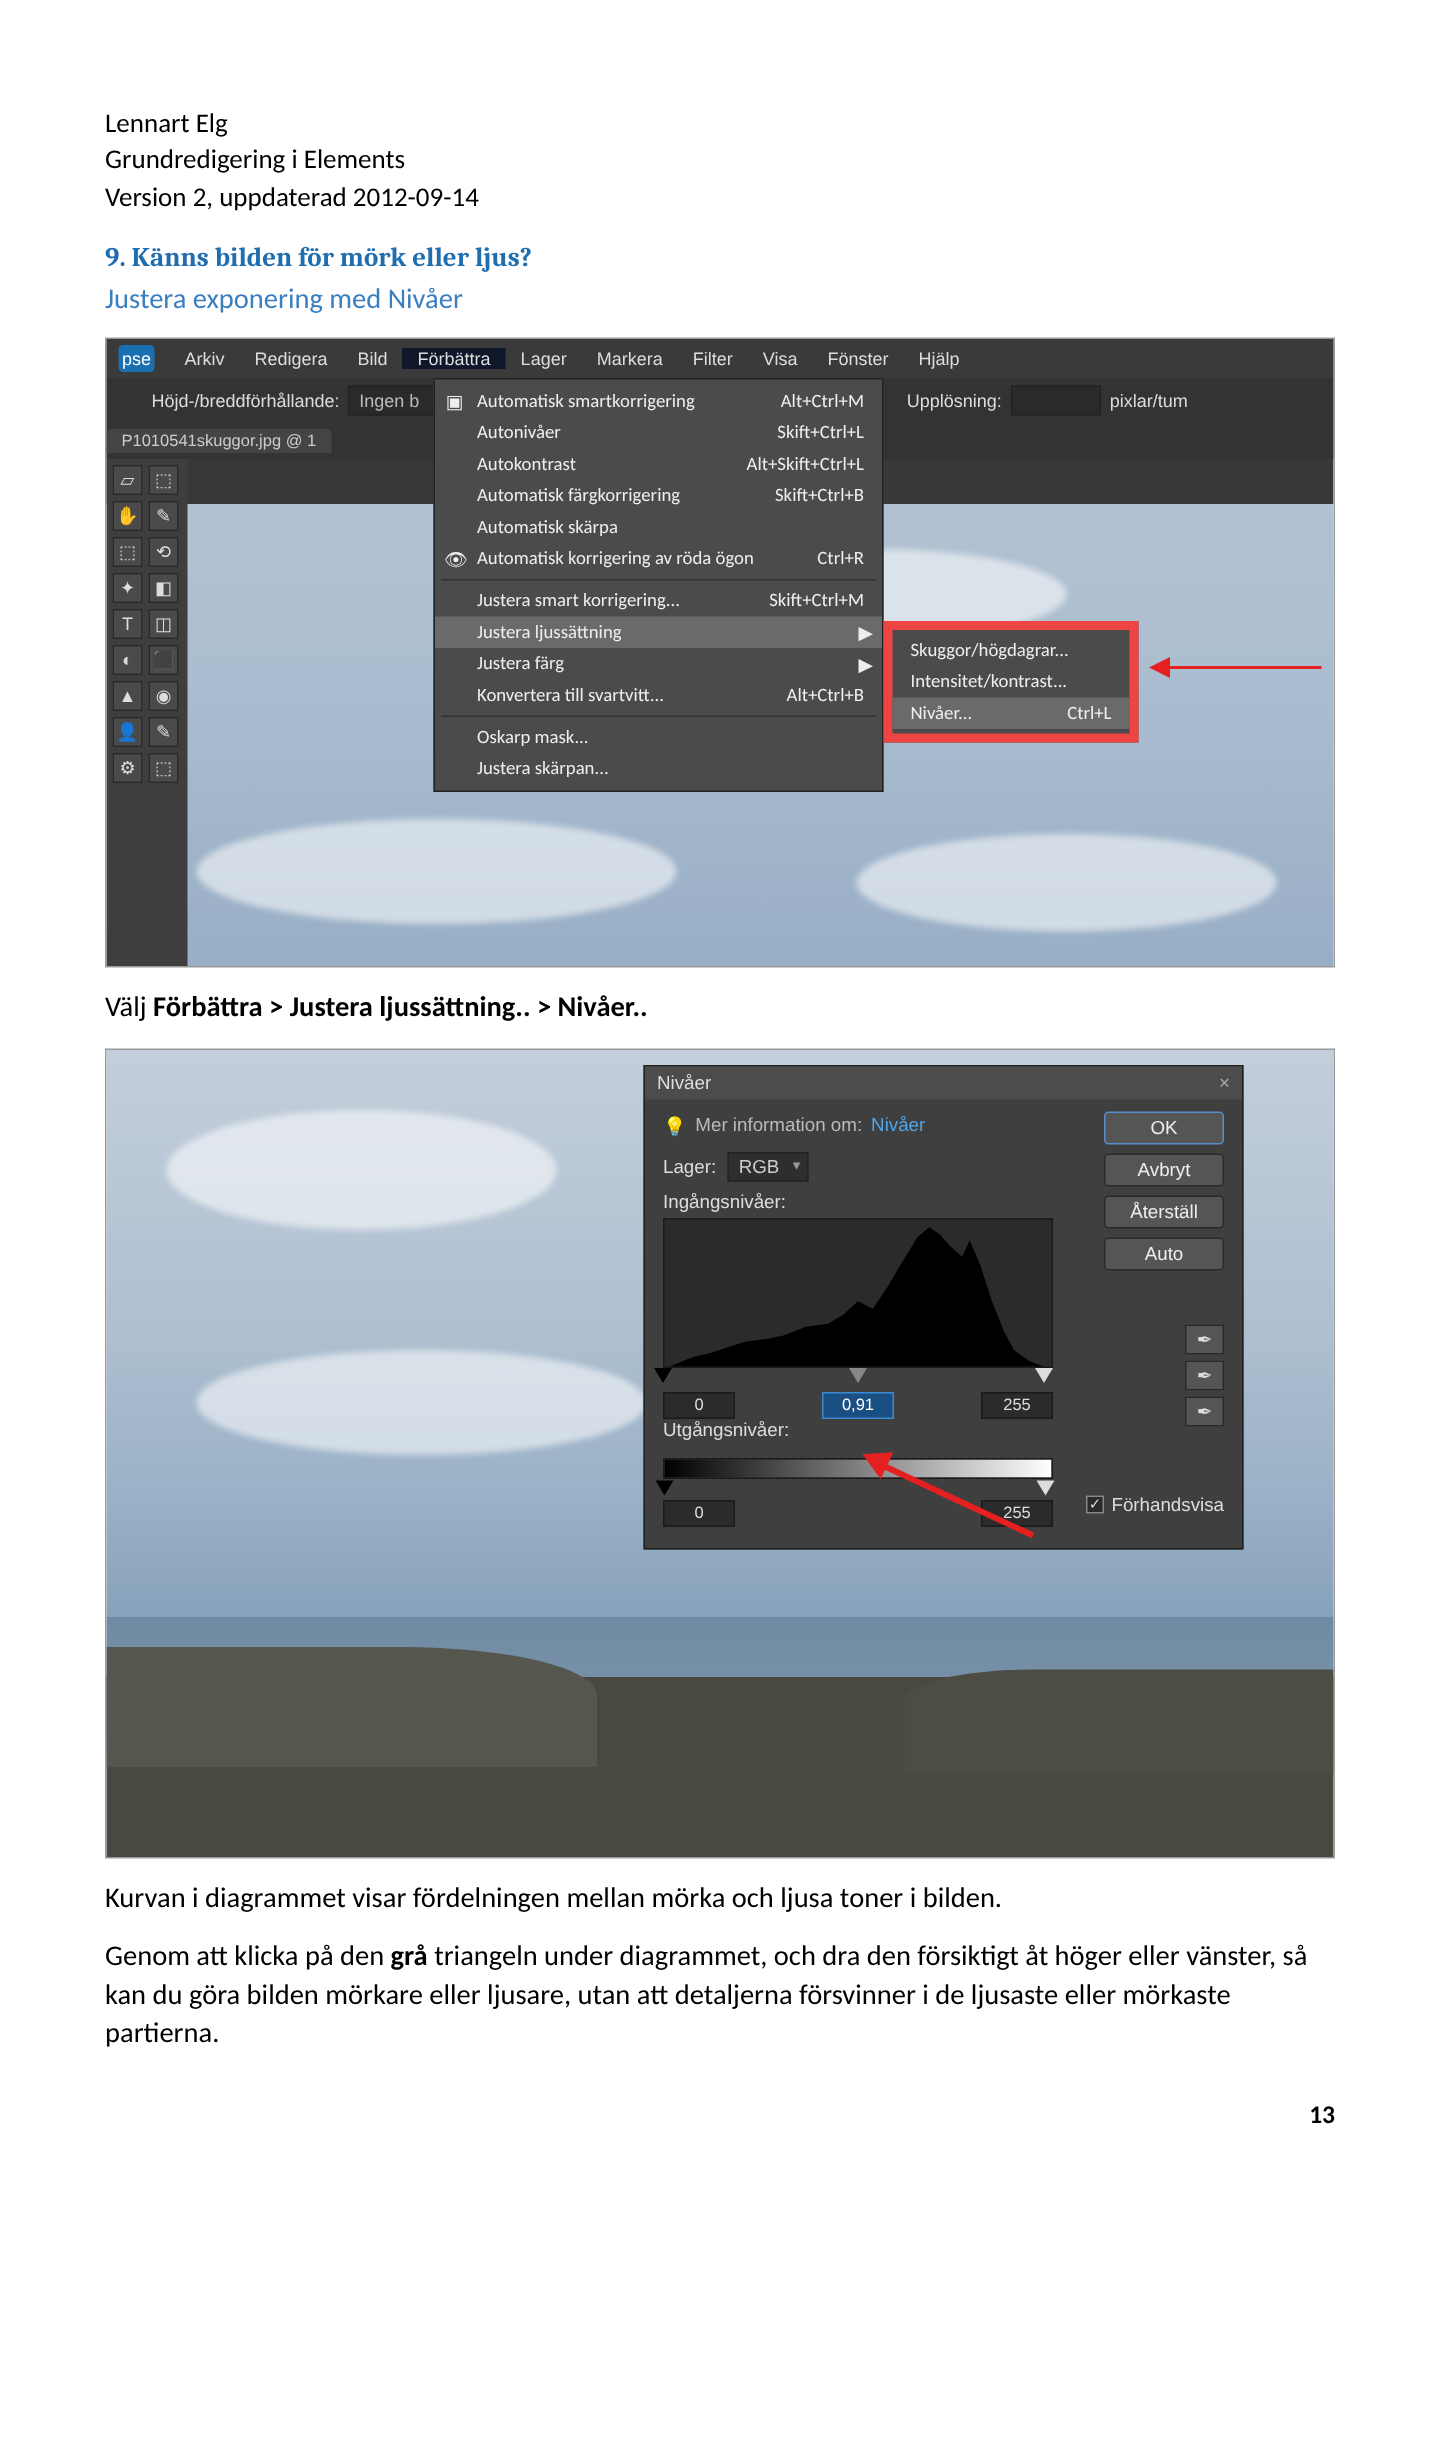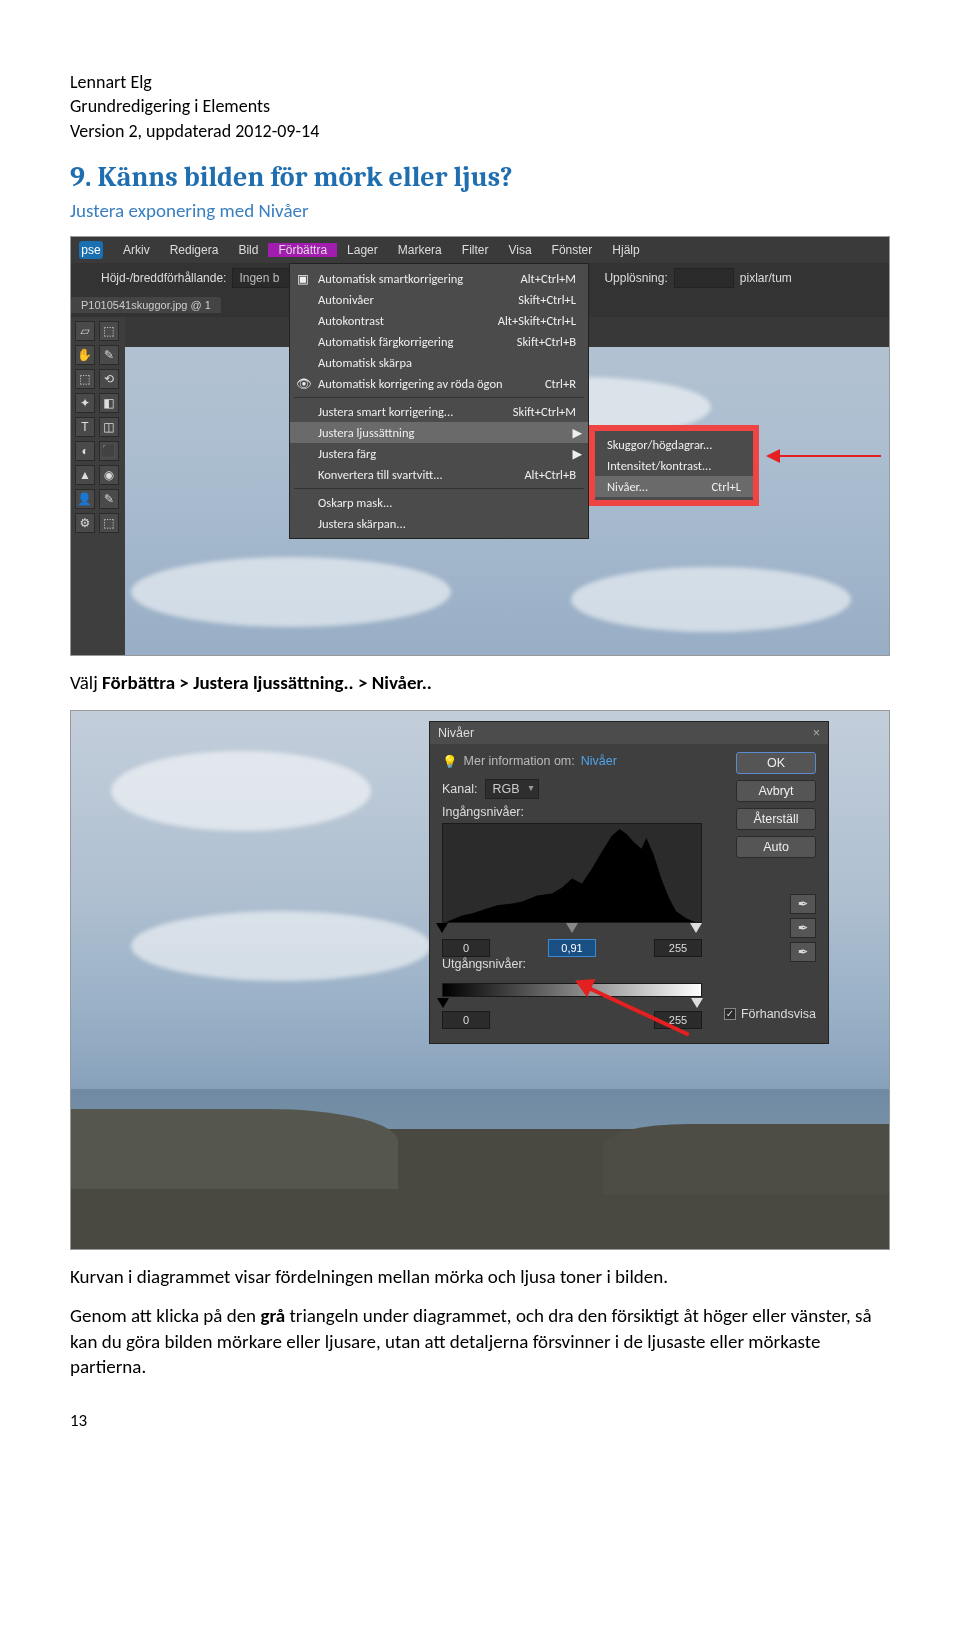--- a/index.html
+++ b/index.html
@@ -5,35 +5,35 @@
   * { box-sizing: border-box; }
   body {
     margin: 0;
     font-family: Calibri, Arial, sans-serif;
     background: #fff;
     color: #000;
     width: 960px;
   }
   .page { padding: 70px 70px 40px 70px; }
   .doc-header { font-size: 18px; line-height: 1.35; margin-bottom: 18px; }
-  h2.section-title { color: #1f6eb0; font-family: Cambria, Georgia, serif; font-weight: bold; font-size: 28px; margin: 8px 0 6px 0; }
+  h2.section-title { color: #1f6eb0; font-family: Cambria, Georgia, serif; font-weight: bold; font-size: 18px; margin: 8px 0 6px 0; }
   .subtitle { color: #3a7fbf; font-size: 19px; margin: 2px 0 14px 0; }
   .body-text { font-size: 19px; line-height: 1.35; margin: 14px 0; }
-  .page-num { text-align: left; font-size: 17px; margin-top: 30px; }
+  .page-num { text-align: right; font-size: 17px; margin-top: 30px; font-weight: bold; }
 
   
   .shot { position: relative; width: 820px; height: 420px; margin-bottom: 10px; border: 1px solid #999; overflow: hidden; }
   .sky { position: absolute; inset: 0; background: linear-gradient(#b9c6d4, #a9bccf 60%, #98aec5); }
   .cloud { position: absolute; background: rgba(255,255,255,0.55); border-radius: 50%; filter: blur(2px); }
   .ui-dark { background: #3a3a3a; color: #ddd; font-family: Tahoma, Arial, sans-serif; font-size: 12px; }
   .topstrip { position: absolute; left:0; top:0; width:100%; height:110px; background: #383838; }
   .menubar { position: absolute; left:0; top:0; width:100%; height:26px; background: #3a3a3a; display:flex; align-items:center; padding-left:8px; gap:0; }
   .pse-badge { width:24px; height:18px; background:#1a6fb0; border-radius:3px; color:#fff; font-size:12px; display:flex; align-items:center; justify-content:center; margin-right:10px; }
   .menu-item { color:#ddd; padding: 0 10px; cursor:default; }
-  .menu-item.open { background:#a21caf; }
+  .menu-item.open { background:#0f172a; }
   .opt-row { position:absolute; top:26px; left:0; width:100%; height:30px; background:#333; display:flex; align-items:center; padding-left:30px; gap:6px; }
   .opt-field { background:#2a2a2a; border:1px solid #222; height:20px; padding:0 6px; color:#bbb; display:flex; align-items:center; }
   .filetab-row { position:absolute; top:56px; left:0; width:100%; height:24px; background:#333; display:flex; align-items:center; }
   .filetab { background:#444; padding:2px 10px; color:#ccc; font-size:11px; border-radius:3px 3px 0 0; }
   .toolcol { position:absolute; left:0; top:80px; width:54px; height:340px; background:#3e3e3e; display:flex; flex-wrap:wrap; align-content:flex-start; padding:4px; gap:4px; }
   .toolbtn { width:20px; height:20px; background:#4a4a4a; border:1px solid #2a2a2a; display:flex; align-items:center; justify-content:center; font-size:12px; color:#ddd; }
 
   .dropdown { position:absolute; top:26px; left:218px; width:300px; background:#4b4b4b; border:1px solid #222; padding:4px 0; font-size:12.5px; color:#eee; }
   .drop-item { display:flex; justify-content:space-between; padding:3px 12px 3px 28px; position:relative; }
   .drop-item.hover { background:#6a6a6a; }
@@ -252,21 +252,21 @@
         </div>
 
         <div class="lev-btncol">
           <div class="lev-btn primary">OK</div>
           <div class="lev-btn">Avbryt</div>
           <div class="lev-btn">Återställ</div>
           <div class="lev-btn">Auto</div>
         </div>
 
         <div class="lev-row">
-          <span>Kanal:</span>
+          <span>Lager:</span>
           <span class="lev-select">RGB</span>
         </div>
         <div>Ingångsnivåer:</div>
 
         <div class="histo-wrap">
           <div class="histo">
             <svg viewBox="0 0 260 100" preserveAspectRatio="none">
               <path d="M0,100 L10,96 L20,92 L30,90 L45,85 L55,82 L70,80 L80,78 L95,72 L110,70 L120,64 L130,55 L140,60 L150,45 L160,28 L170,12 L178,5 L185,10 L192,18 L200,25 L205,14 L212,30 L220,55 L228,75 L235,88 L245,95 L255,99 L260,100 Z" fill="#000"></path>
             </svg>
           </div>

